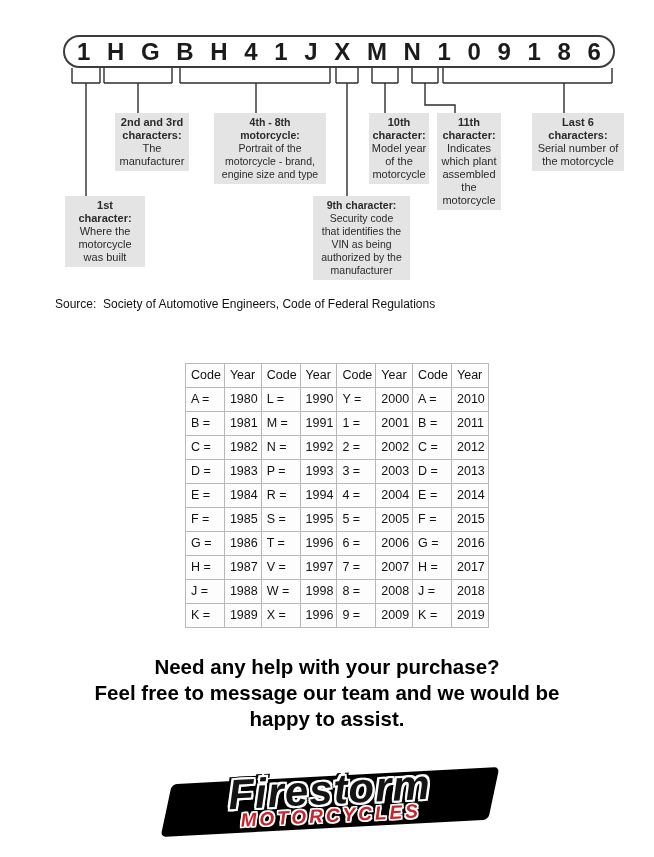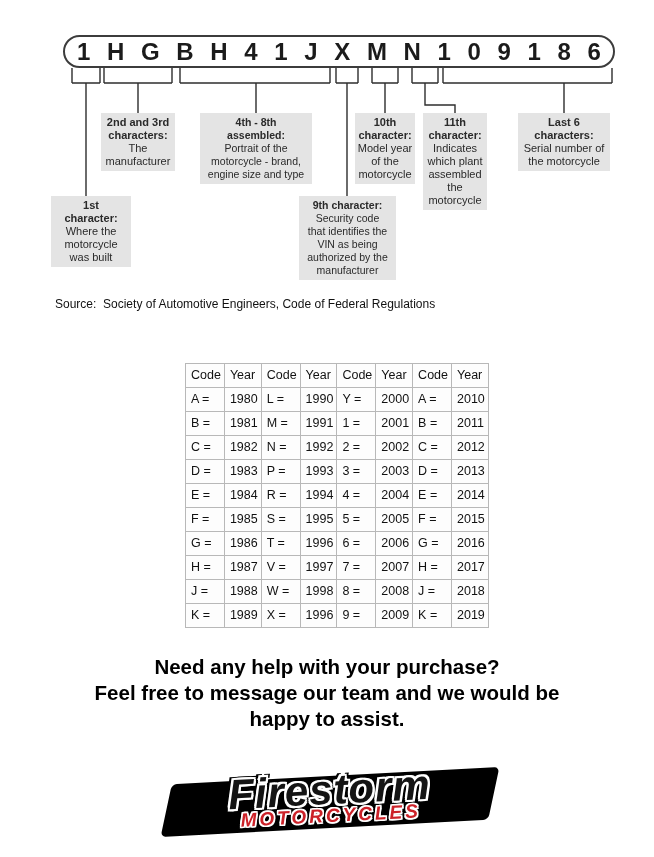--- a/index.html
+++ b/index.html
@@ -19,20 +19,21 @@
     font-size:24px;font-weight:bold;line-height:29px;color:#1b1b1b;
   }
   
   .connectors{position:absolute;left:0;top:0;}
   .connectors path{stroke:#2e2e2e;stroke-width:1.4;fill:none;}
   
   .callout{
     position:absolute;background:#e4e4e4;text-align:center;
     font-size:11px;line-height:13px;color:#2a2a2a;padding:3px 1px;
     box-sizing:border-box;
+    margin-left:14px;
   }
   .callout-title{font-weight:bold;white-space:pre;}
   .callout-body{white-space:pre;}
   .co-1{left:51px;top:196px;width:80px;}
   .co-23{left:101px;top:113px;width:74px;}
   .co-48{left:200px;top:113px;width:112px;font-size:10.5px;}
   .co-9{left:299px;top:196px;width:97px;font-size:10.5px;}
   .co-10{left:355px;top:113px;width:60px;}
   .co-11{left:423px;top:113px;width:64px;}
   .co-last6{left:518px;top:113px;width:92px;}
@@ -129,21 +130,21 @@
 was built</div>
 </div>
 <div class="callout co-23">
   <div class="callout-title">2nd and 3rd
 characters:</div>
   <div class="callout-body">The
 manufacturer</div>
 </div>
 <div class="callout co-48">
   <div class="callout-title">4th - 8th
-assembled:</div>
+motorcycle:</div>
   <div class="callout-body">Portrait of the
 motorcycle - brand,
 engine size and type</div>
 </div>
 <div class="callout co-9">
   <div class="callout-title">9th character:</div>
   <div class="callout-body">Security code
 that identifies the
 VIN as being
 authorized by the

